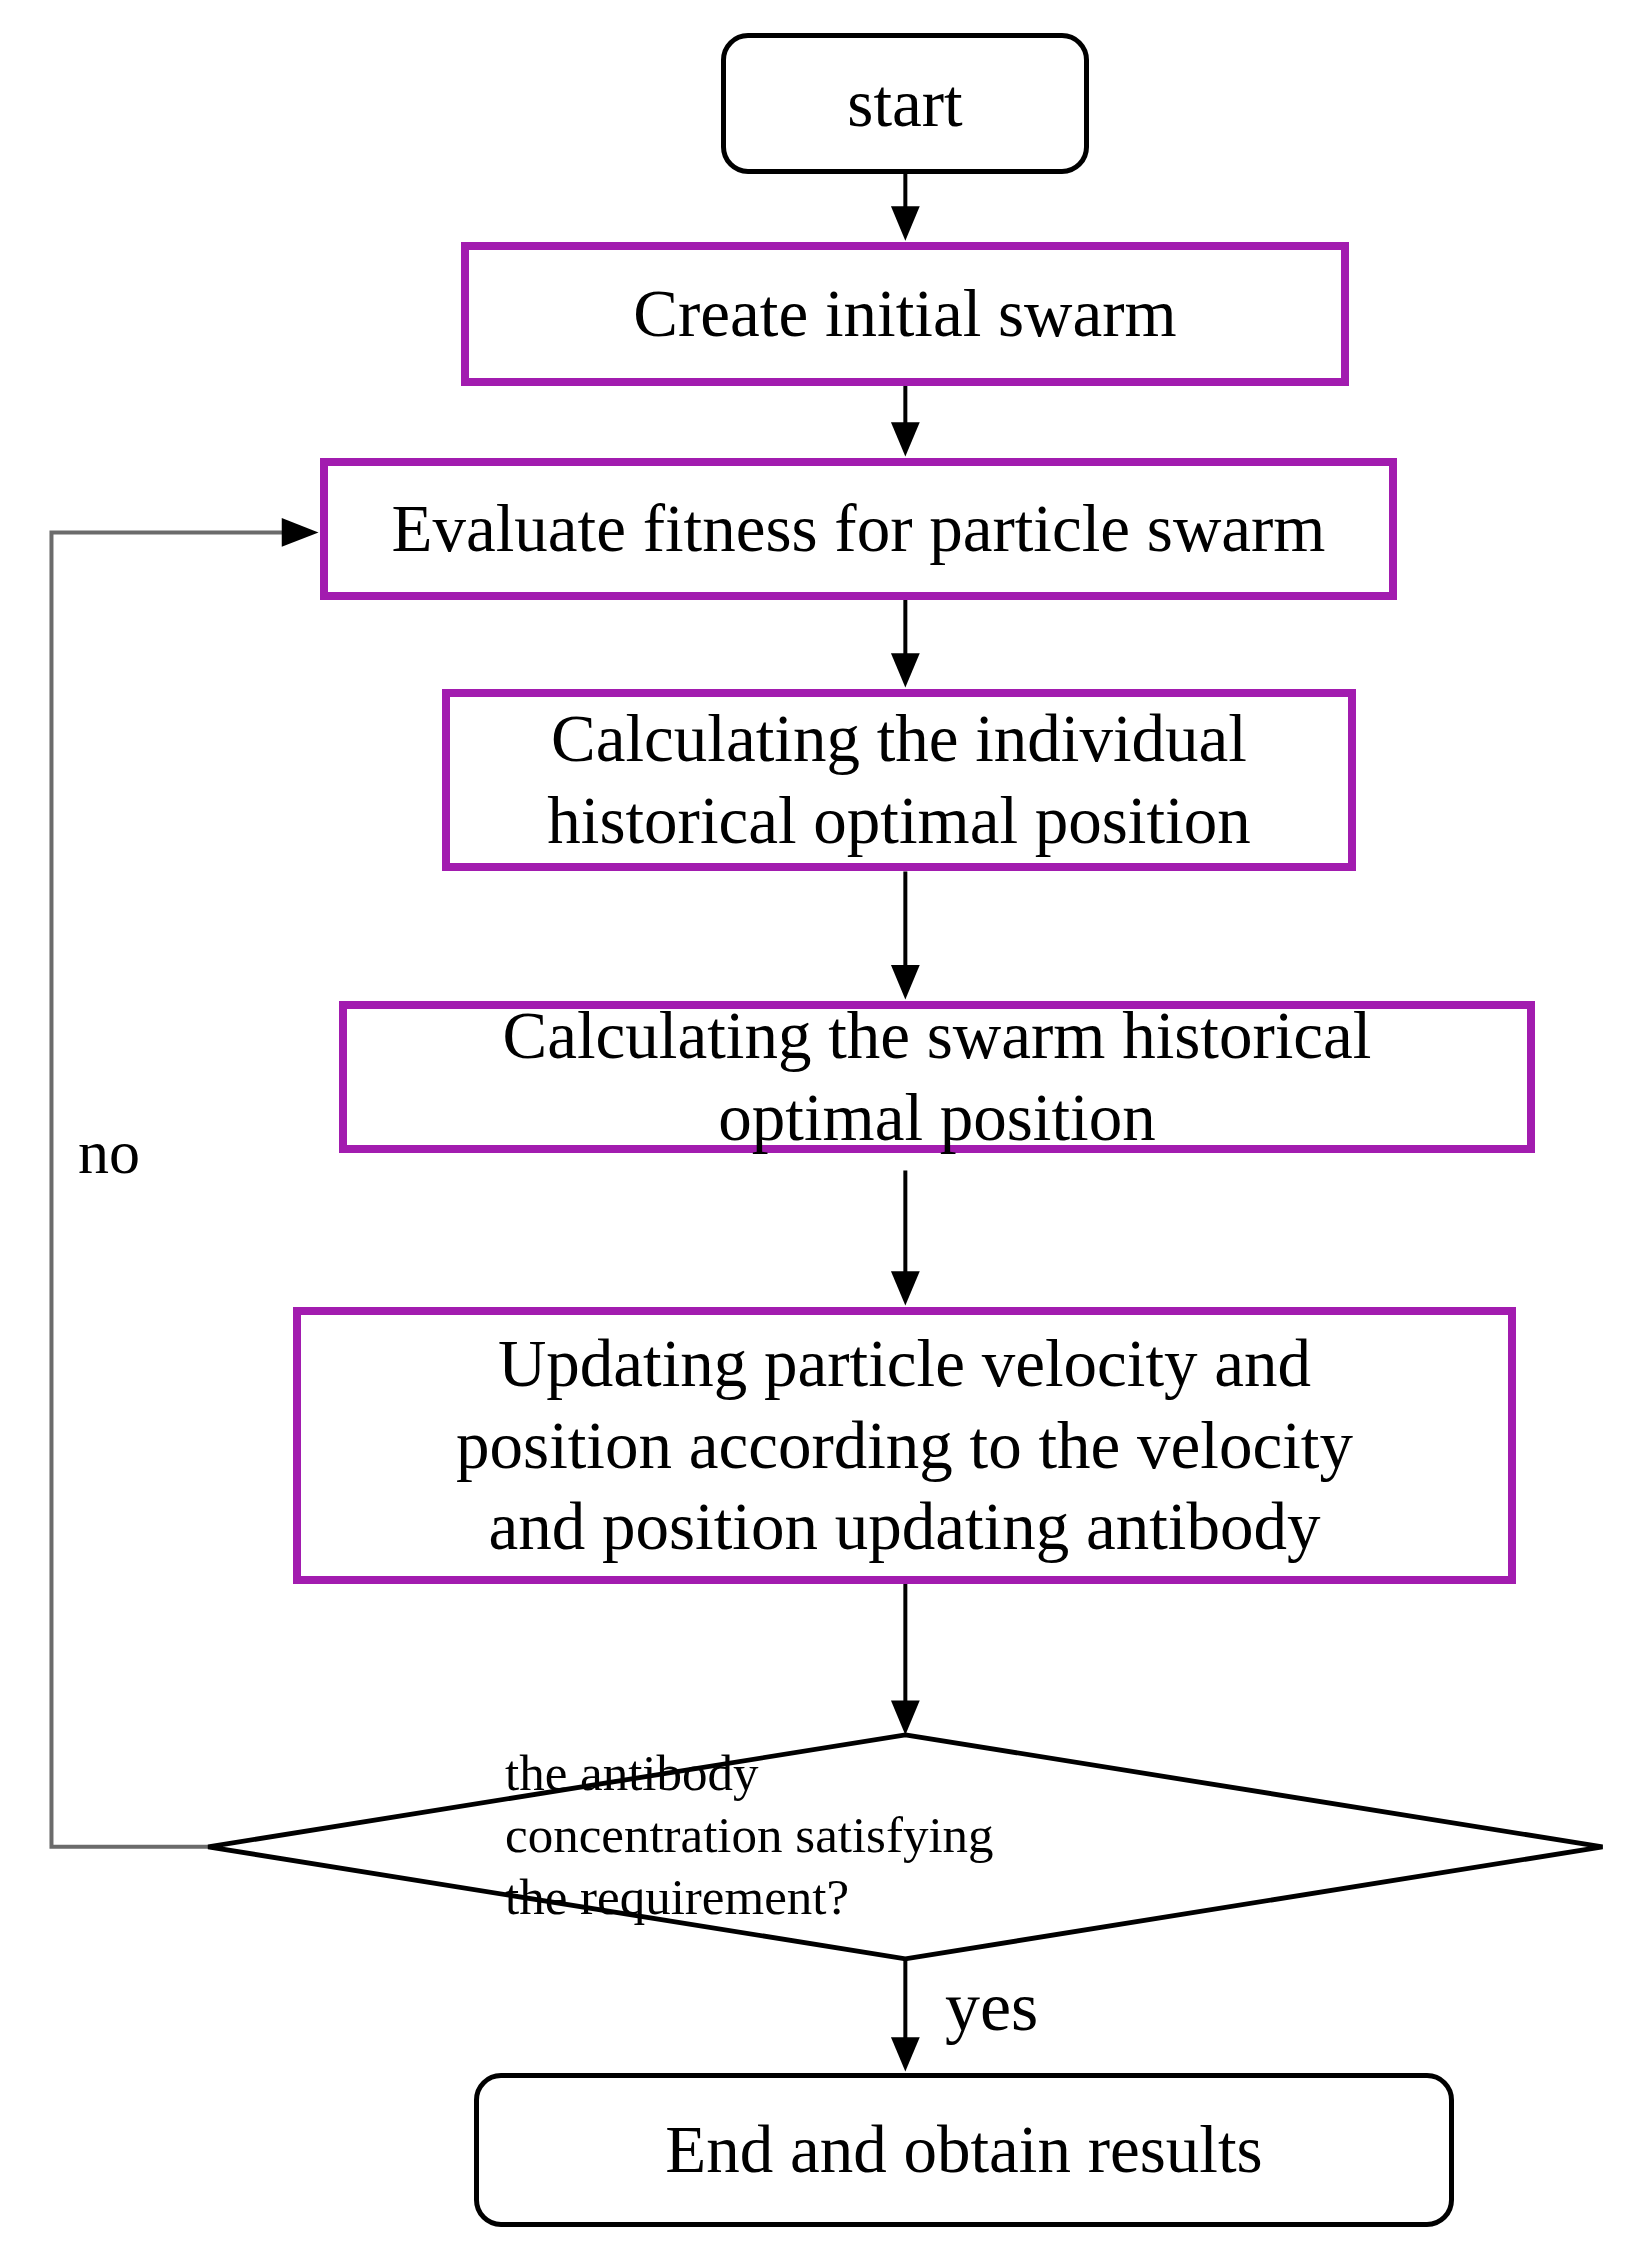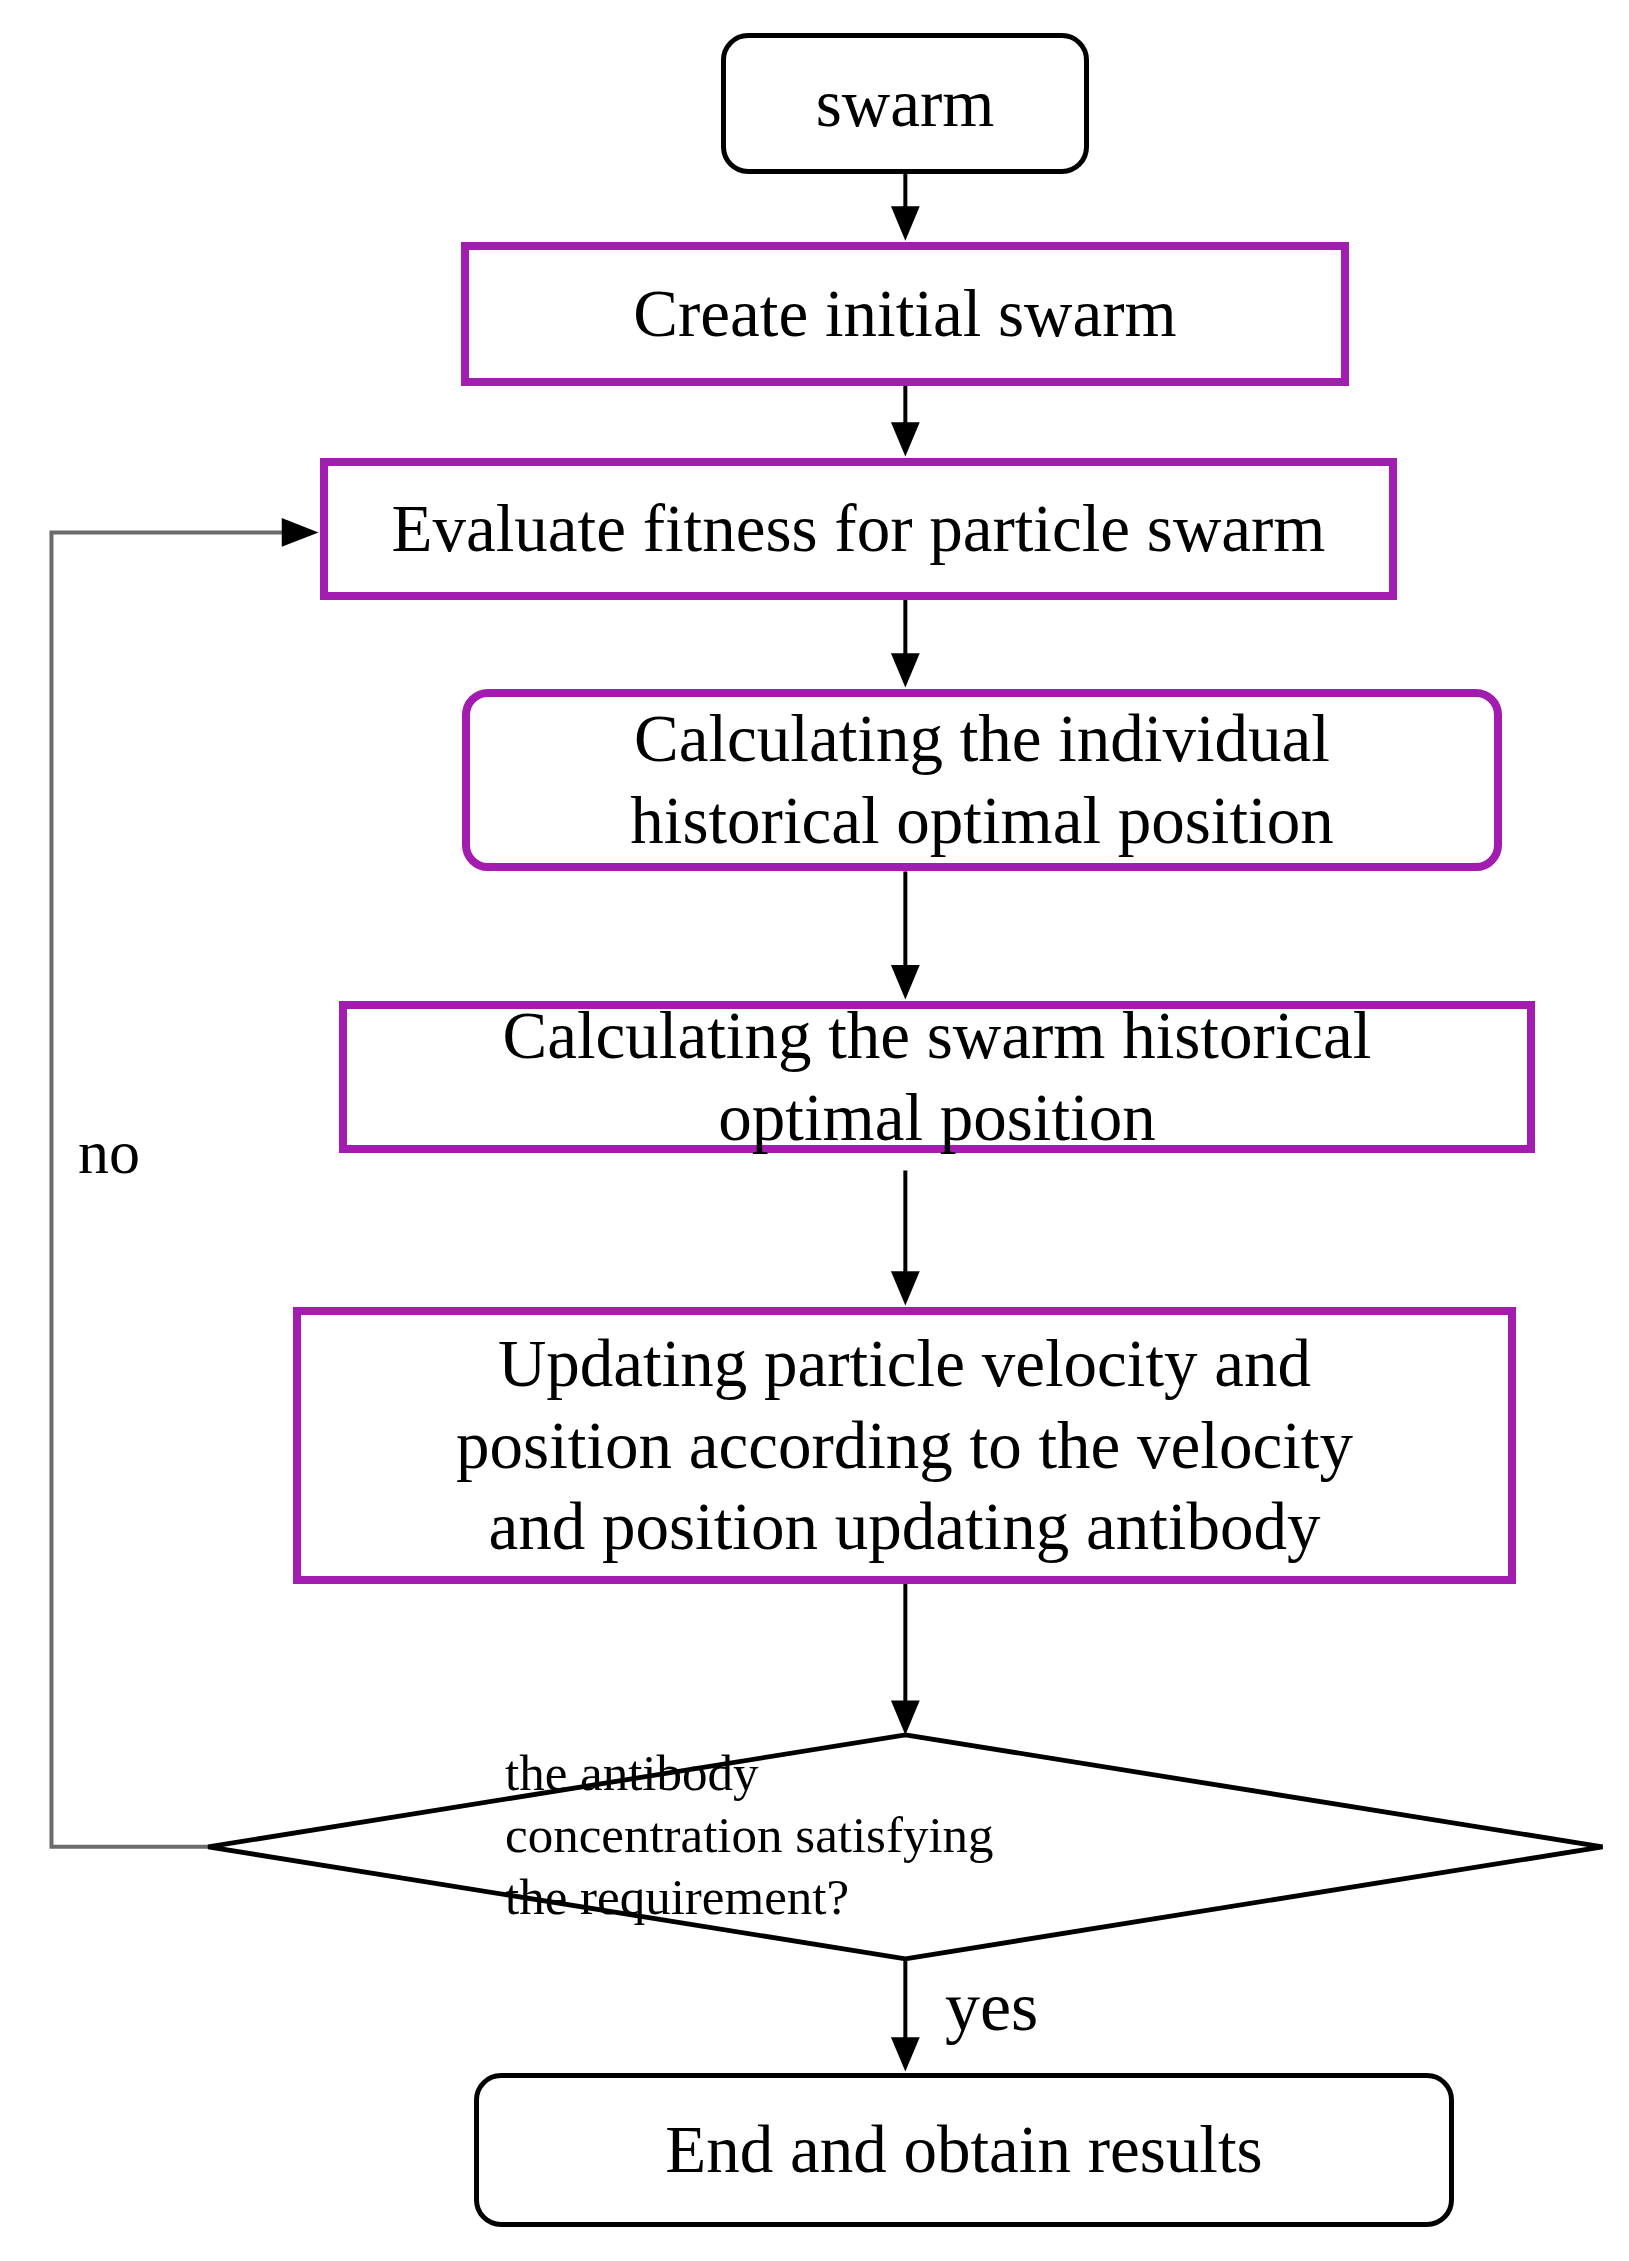--- a/index.html
+++ b/index.html
@@ -84,27 +84,27 @@
 
     <line x1="1132" y1="1981" x2="1132" y2="2137" stroke="#000000" stroke-width="5"></line>
     <polygon points="1132,2170 1114,2127 1150,2127" fill="#000000"></polygon>
 
     <polygon points="1132,2170 2004,2310 1132,2450 260,2310" fill="#ffffff" stroke="#000000" stroke-width="6"></polygon>
 
     <line x1="1132" y1="2450" x2="1132" y2="2558" stroke="#000000" stroke-width="5"></line>
     <polygon points="1132,2591 1114,2548 1150,2548" fill="#000000"></polygon>
   </svg>
 
-  <div class="node terminator" style="left:721px; top:33px; width:368px; height:141px;">swarm</div>
+  <div class="node terminator" style="left:721px; top:33px; width:368px; height:141px;">start</div>
 
   <div class="node process" style="left:461px; top:242px; width:888px; height:144px;">Create initial swarm</div>
 
   <div class="node process" style="left:320px; top:458px; width:1077px; height:142px;">Evaluate fitness for particle swarm</div>
 
-  <div class="node process" style="left:462px; top:689px; width:1040px; height:182px;border-radius:26px;">Calculating the individual
+  <div class="node process" style="left:442px; top:689px; width:914px; height:182px;">Calculating the individual
 historical optimal position</div>
 
   <div class="node process" style="left:307px; top:1001px; width:1196px; height:152px;margin-left:32px;">Calculating the swarm historical
 optimal position</div>
 
   <div class="node process" style="left:293px; top:1307px; width:1223px; height:277px;">Updating particle velocity and
 position according to the velocity
 and position updating antibody</div>
 
   <div class="decision-text" style="left:505px; top:1742px; width:800px;">the antibody

